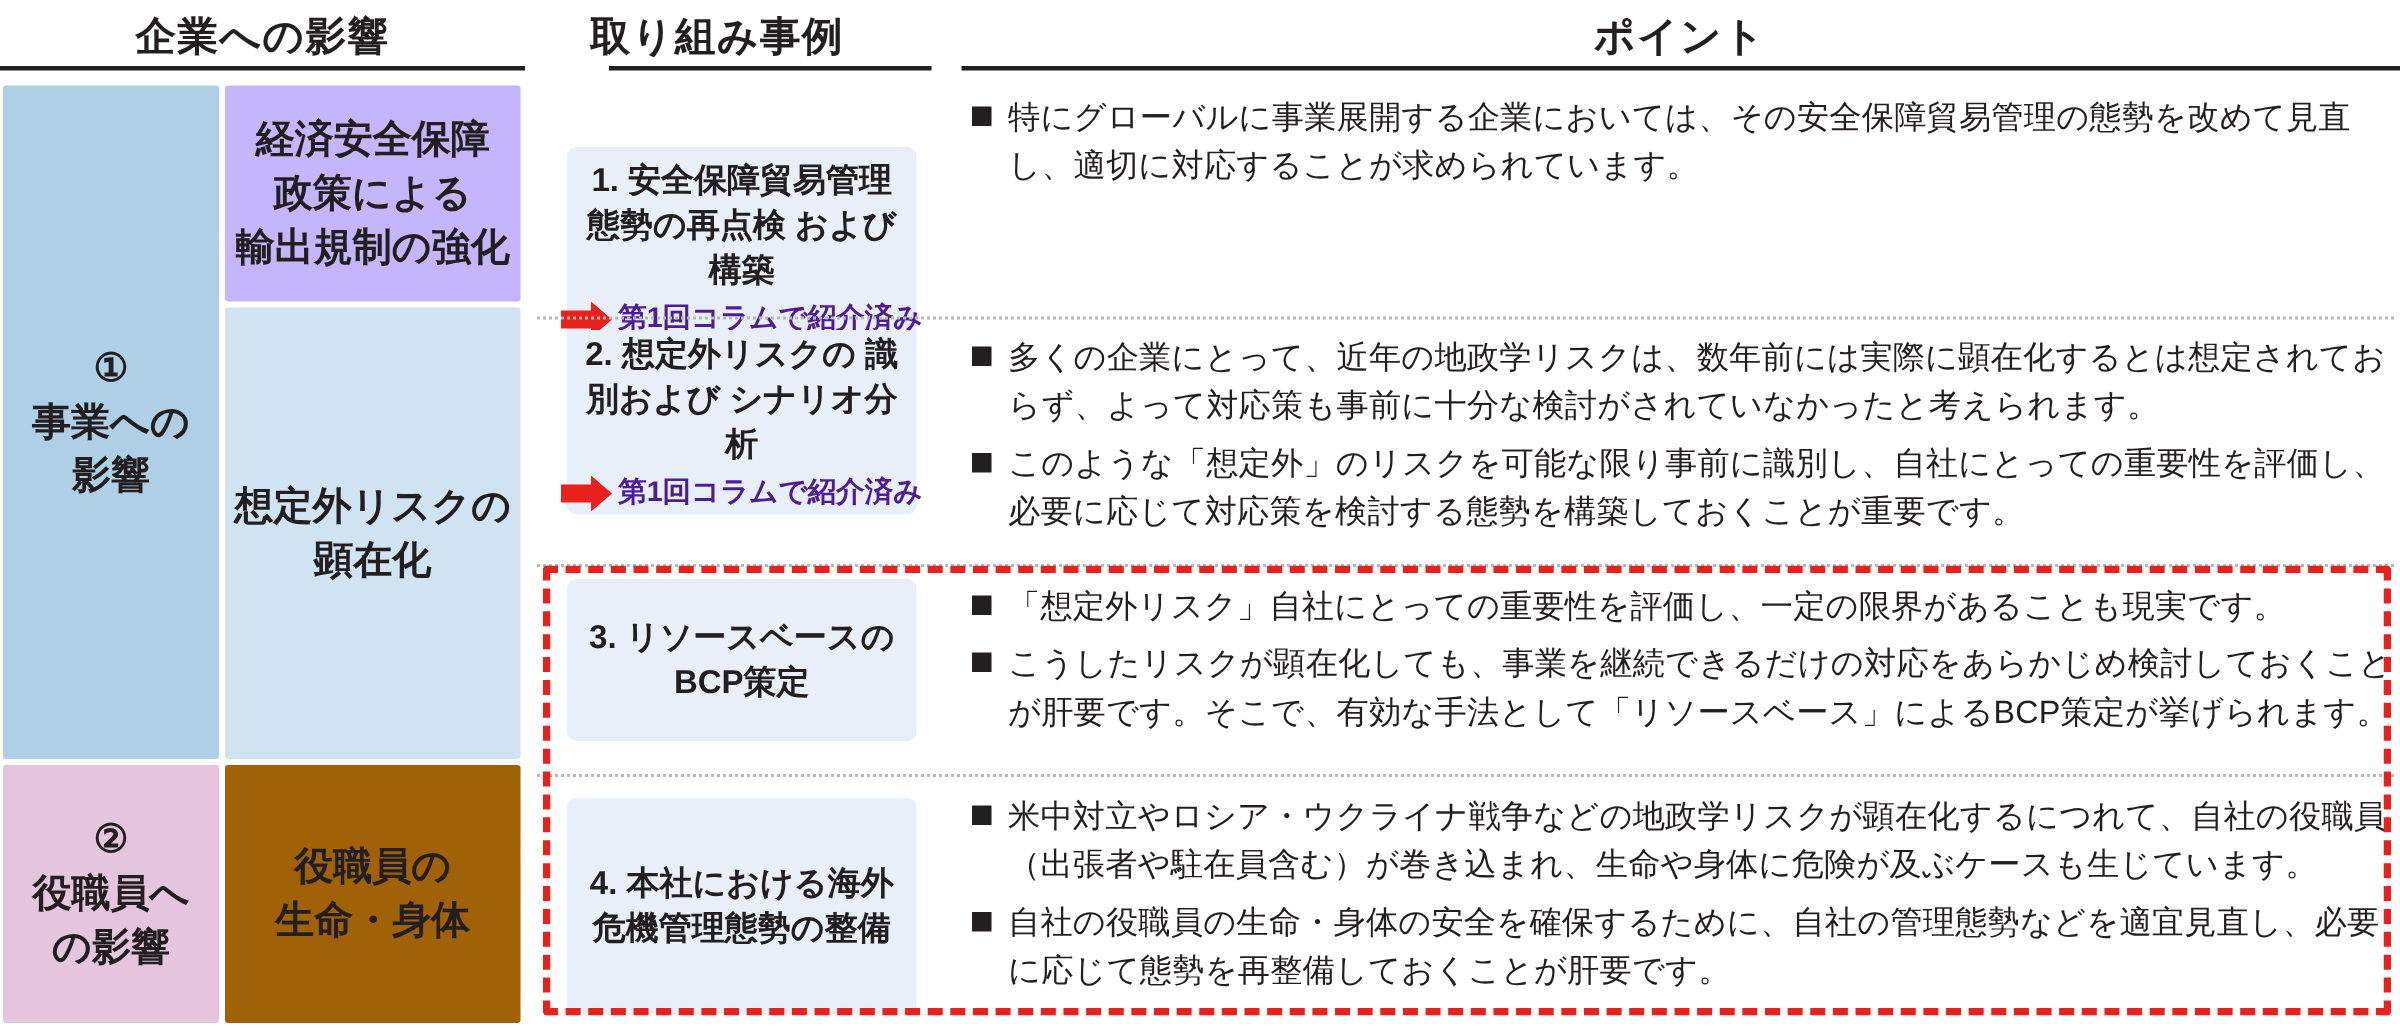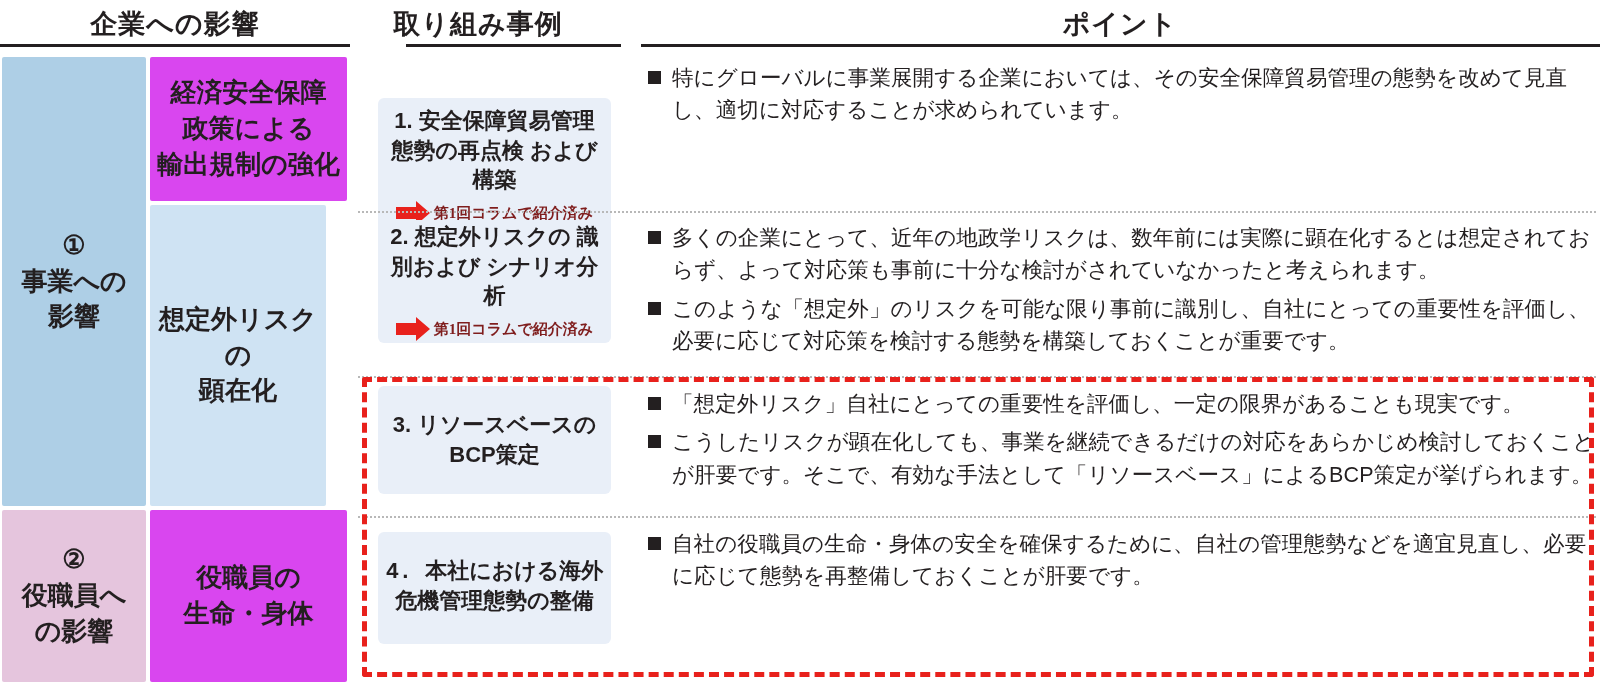--- a/index.html
+++ b/index.html
@@ -62,32 +62,32 @@
     background: #aecfe6;
     font-size: 26px;
   }
   #blk-cat2 {
     left: 2px; top: 510px; width: 144px; height: 172px;
     background: #e5c5dd;
     font-size: 26px;
   }
   #blk-sub1 {
     left: 150px; top: 57px; width: 197px; height: 144px;
-    background: #d946ef;
+    background: #c4b5fd;
     font-size: 26px;
     font-family: Liberation Serif, serif;
   }
   #blk-sub2 {
-    left: 150px; top: 205px; width: 176px; height: 301px;
+    left: 150px; top: 205px; width: 197px; height: 301px;
     background: #cfe3f3;
     font-size: 26px;
   }
   #blk-sub3 {
     left: 150px; top: 510px; width: 197px; height: 172px;
-    background: #d946ef;
+    background: #a16207;
     font-size: 26px;
   }
 
   
   .case {
     position: absolute;
     left: 378px;
     width: 233px;
     background: #e9eff8;
     border-radius: 6px;
@@ -98,41 +98,40 @@
     text-align: center;
     font-size: 22px;
     font-weight: bold;
     line-height: 1.35;
     padding: 0 6px;
     box-sizing: border-box;
   }
   #case-1 { top: 66px;  height: 135px; margin-top: 32px; }
   #case-2 { top: 220px; height: 123px; }
   #case-3 { top: 386px; height: 108px; }
-  #case-4 { top: 532px; height: 112px; font-family: Liberation Mono, monospace; }
+  #case-4 { top: 532px; height: 144px; }
 
   .case-note {
     display: flex;
     align-items: center;
     justify-content: center;
     gap: 4px;
     margin-top: 6px;
   }
   .arrow-icon {
     display: inline-block;
     width: 34px;
     height: 24px;
     flex: 0 0 auto;
   }
   .case-note-text {
-    color: #7f1d1d;
-    font-size: 15px;
+    color: #4c1d95;
+    font-size: 19px;
     font-weight: bold;
     white-space: nowrap;
-    font-family: Liberation Serif, serif;
   }
 
   
   .points {
     position: absolute;
     left: 648px;
     width: 948px;
   }
   #pts-1 { top: 62px; }
   #pts-2 { top: 222px; }
@@ -300,20 +299,24 @@
     </div>
     <div class="bullet-row">
       <span class="bullet-mark"></span>
       <span class="bullet-text">こうしたリスクが顕在化しても、事業を継続できるだけの対応をあらかじめ検討しておくことが肝要です。そこで、有効な手法として「リソースベース」によるBCP策定が挙げられます。</span>
     </div>
   </div>
 
   <div class="points" id="pts-4">
     <div class="bullet-row">
       <span class="bullet-mark"></span>
+      <span class="bullet-text">米中対立やロシア・ウクライナ戦争などの地政学リスクが顕在化するにつれて、自社の役職員（出張者や駐在員含む）が巻き込まれ、生命や身体に危険が及ぶケースも生じています。</span>
+    </div>
+    <div class="bullet-row">
+      <span class="bullet-mark"></span>
       <span class="bullet-text">自社の役職員の生命・身体の安全を確保するために、自社の管理態勢などを適宜見直し、必要に応じて態勢を再整備しておくことが肝要です。</span>
     </div>
   </div>
 
   <div class="divider" id="div-1"></div>
   <div class="divider" id="div-2"></div>
   <div class="divider" id="div-3"></div>
 
   <div id="red-frame"></div>
 

